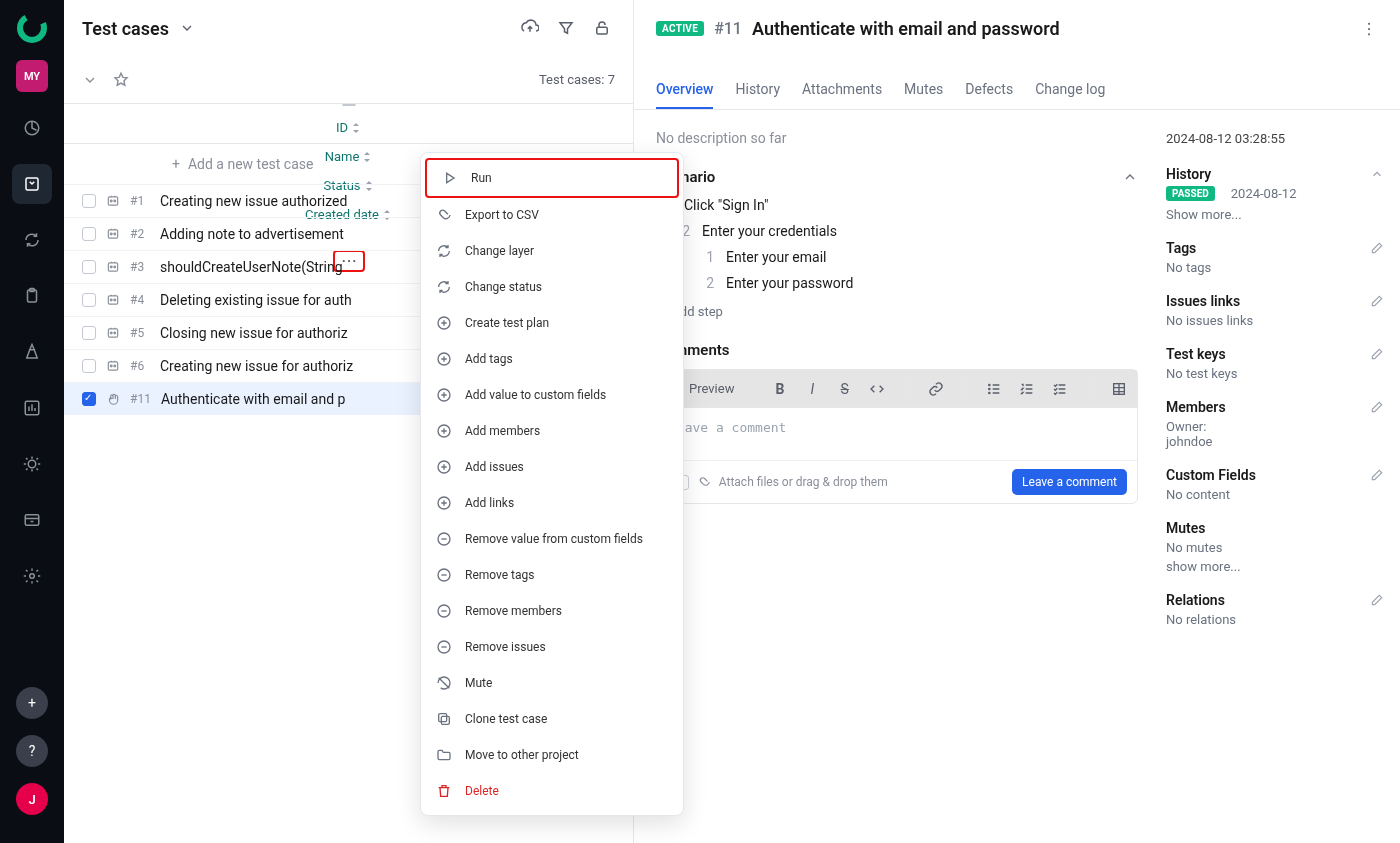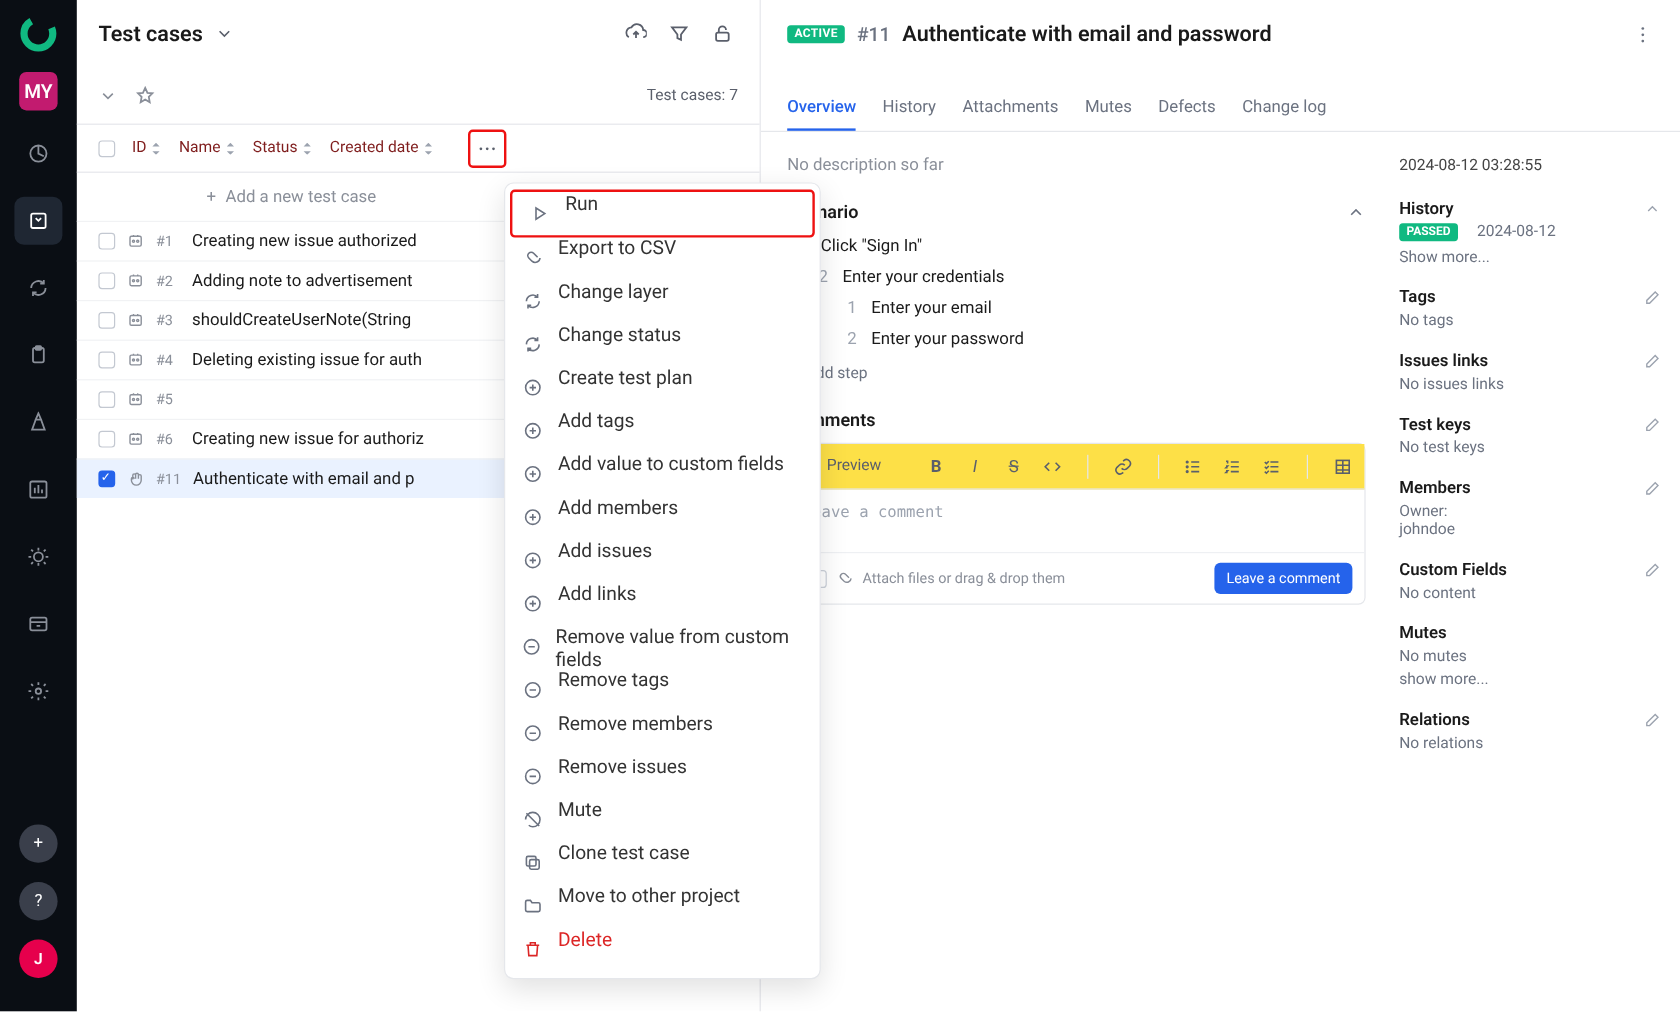--- a/index.html
+++ b/index.html
@@ -1,50 +1,50 @@
 <!DOCTYPE html>
 <html><head>
 <meta charset="utf-8">
 <style>
 * { margin: 0; padding: 0; box-sizing: border-box; font-family: -apple-system, BlinkMacSystemFont, "Segoe UI", Roboto, sans-serif; }
 body { display: flex; height: 843px; width: 1400px; overflow: hidden; color: #1a1a1a; font-size: 14px; }
 .rail { width: 64px; background: #0a0e14; display: flex; flex-direction: column; align-items: center; padding-top: 12px; gap: 16px; }
 .rail .logo { width: 32px; height: 32px; }
-.rail .avatar { width: 32px; height: 32px; border-radius: 6px; background: #c21b6f; color: #fff; display:flex; align-items:center; justify-content:center; font-weight:600; font-size:16px;}
+.rail .avatar { width: 32px; height: 32px; border-radius: 6px; background: #c21b6f; color: #fff; display:flex; align-items:center; justify-content:center; font-weight:600; font-size:11px;}
 .rail .icon-btn { width: 40px; height: 40px; display:flex; align-items:center; justify-content:center; border-radius:8px; color:#8a8f99; cursor:pointer;}
 .rail .icon-btn.active { background:#1f2733; color:#fff; }
 .rail .spacer { flex:1; }
 .rail .circle-btn { width:32px; height:32px; border-radius:50%; background:#3a3f4b; color:#fff; display:flex; align-items:center; justify-content:center; cursor:pointer; }
 .rail .user-avatar { width:32px;height:32px;border-radius:50%; background:#e6004c; color:#fff; display:flex; align-items:center; justify-content:center; font-weight:600; font-size:13px;}
 
 .left-pane { flex: 0 0 570px; border-right:1px solid #e5e7eb; display:flex; flex-direction:column; position:relative; }
 .lp-header { height:56px; display:flex; align-items:center; padding:0 18px; gap:10px; }
 .lp-title { font-size:18px; font-weight:600; }
 .lp-header .grow { flex:1; }
 .lp-header .ico { color:#5a5f6b; cursor:pointer; padding:4px;}
 .lp-sub { height:48px; display:flex; align-items:center; padding:0 18px; gap:14px; border-bottom:1px solid #e5e7eb;}
 .lp-sub .grow {flex:1;}
 .lp-sub .count { color:#5a5f6b; font-size:13px;}
-.table-head { height:40px; display:flex; align-items:center; padding:0 18px; gap:14px; border-bottom:1px solid #e5e7eb; font-size:13px; color:#7f1d1d;}
+.table-head { height:40px; display:flex; align-items:center; padding:0 18px; gap:14px; border-bottom:1px solid #e5e7eb; font-size:13px; color:#0f766e;flex-direction:column;}
 .table-head .col { display:flex; align-items:center; gap:3px; cursor:pointer;}
 .more-btn { width:32px; height:32px; display:flex; align-items:center; justify-content:center; border-radius:6px; cursor:pointer; color:#5a5f6b;}
 .more-box { border:2px solid #e11; border-radius:4px; }
 .add-row { height:40px; display:flex; align-items:center; padding-left:108px; color:#8a8f99; gap:8px; font-size:14px;}
 .tc-row { height:33px; display:flex; align-items:center; padding:0 18px; gap:10px; font-size:14px; border-top:1px solid #f1f2f4;}
 .tc-row.selected { background:#eaf2ff; }
 .tc-row .cb { width:14px; height:14px; border:1px solid #c3c8d1; border-radius:3px; background:#fff;}
 .tc-row.selected .cb { background:#2563eb; border-color:#2563eb; position:relative;}
 .tc-row.selected .cb::after { content:"✓"; color:#fff; font-size:10px; position:absolute; left:1px; top:-1px;}
 .tc-row .manual { color:#8a8f99; }
 .tc-row .num { color:#8a8f99; font-size:12px; min-width:20px;}
 .tc-row .name { white-space:nowrap; overflow:hidden; text-overflow:ellipsis; flex:1;}
 .cb-header { width:14px; height:14px; border:1px solid #c3c8d1; border-radius:3px; }
 
 .context-menu { position:absolute; left:356px; top:152px; width:264px; background:#fff; border:1px solid #e5e7eb; border-radius:8px; box-shadow:0 8px 24px rgba(0,0,0,0.12); padding:6px 0; z-index:10;}
-.cm-item { height:36px; display:flex; padding:0 14px; gap:12px; cursor:pointer; font-size:16px; color:#333;}
+.cm-item { height:36px; display:flex; align-items:center; padding:0 14px; gap:12px; cursor:pointer; font-size:12px; color:#333;}
 .cm-item.danger { color:#dc2626; }
 .cm-item .cm-ico { width:18px; color:#6b7280; display:flex; align-items:center; justify-content:center;}
 .cm-item.danger .cm-ico { color:#dc2626;}
 .cm-highlight { border:2px solid #e11; margin:-1px 4px; border-radius:4px;}
 
 .right-pane { flex:1; display:flex; flex-direction:column; overflow:hidden;}
 .rp-header { padding:18px 22px 0 22px; display:flex; align-items:center; gap:10px;}
 .badge-active { background:#10b981; color:#fff; font-size:10px; font-weight:700; padding:2px 6px; border-radius:3px; letter-spacing:0.3px;}
 .rp-id { color:#6b7280; font-size:16px; font-weight:500;}
 .rp-title { font-size:18px; font-weight:600;}
@@ -56,21 +56,21 @@
 .rp-main { flex:1; padding:20px 22px; overflow-y:auto;}
 .rp-side { width:240px; padding:20px 16px 20px 6px; overflow-y:auto;}
 .section-title { font-size:15px; font-weight:600; margin-bottom:6px; display:flex; align-items:center;}
 .section-title .grow{flex:1;}
 .muted { color:#8a8f99; font-size:14px;}
 .scenario-step { display:flex; gap:12px; padding:5px 0; font-size:14px;}
 .scenario-step .sn { color:#9ca3af; width:16px; text-align:right;}
 .sub-steps { padding-left:24px;}
 .add-step { display:flex; align-items:center; gap:8px; color:#6b7280; font-size:13px; padding-top:8px; cursor:pointer;}
 .comment-box { border:1px solid #e5e7eb; border-radius:6px; margin-top:10px;}
-.comment-toolbar { height:38px; background:#fde047; border-bottom:1px solid #e5e7eb; display:flex; align-items:center; padding:0 10px; gap:17px;}
+.comment-toolbar { height:38px; background:#e5e5e5; border-bottom:1px solid #e5e7eb; display:flex; align-items:center; padding:0 10px; gap:17px;}
 .comment-toolbar .tb-btn { width:28px; height:28px; display:flex; align-items:center; justify-content:center; color:#5a5f6b; cursor:pointer; border-radius:4px;}
 .comment-toolbar .sep { width:1px; height:20px; background:#e5e7eb; margin:0 4px;}
 .preview-chip { display:flex; align-items:center; gap:6px; color:#5a5f6b; font-size:13px; padding-right:4px;}
 .comment-area { padding:12px; min-height:52px; font-family: ui-monospace, monospace; color:#9ca3af; font-size:13px;}
 .comment-footer { border-top:1px solid #eef0f3; padding:8px 10px; display:flex; align-items:center; gap:8px;}
 .comment-footer .grow{flex:1;}
 .attach-text { color:#8a8f99; font-size:12px;}
 .btn-primary { background:#2563eb; color:#fff; border:none; padding:6px 10px; border-radius:5px; font-size:12px; cursor:pointer;}
 .side-block { margin-bottom:18px;}
 .side-block .hdr { display:flex; align-items:center; font-weight:600; font-size:14px; margin-bottom:4px;}
@@ -288,20 +288,21 @@
         <div class="cb"></div>
         <span class="manual">
           <svg width="14" height="14" viewBox="0 0 24 24" fill="none" stroke="#8a8f99" stroke-width="2">
             <rect x="4" y="5" width="16" height="14" rx="2"></rect>
             <circle cx="9" cy="12" r="1.5"></circle>
             <circle cx="15" cy="12" r="1.5"></circle>
             <path d="M9 3v2M15 3v2"></path>
           </svg>
         </span>
         <span class="num">#5</span>
+        <span class="name">Closing new issue for authoriz</span>
       </div>
       <div class="tc-row">
         <div class="cb"></div>
         <span class="manual">
           <svg width="14" height="14" viewBox="0 0 24 24" fill="none" stroke="#8a8f99" stroke-width="2">
             <rect x="4" y="5" width="16" height="14" rx="2"></rect>
             <circle cx="9" cy="12" r="1.5"></circle>
             <circle cx="15" cy="12" r="1.5"></circle>
             <path d="M9 3v2M15 3v2"></path>
           </svg>

